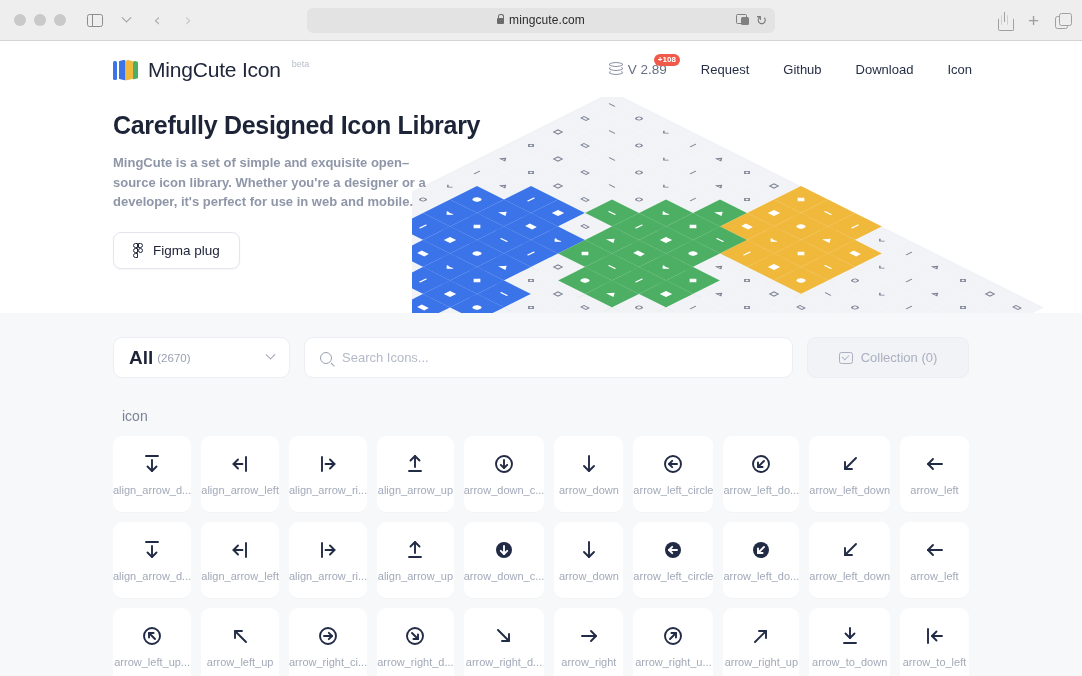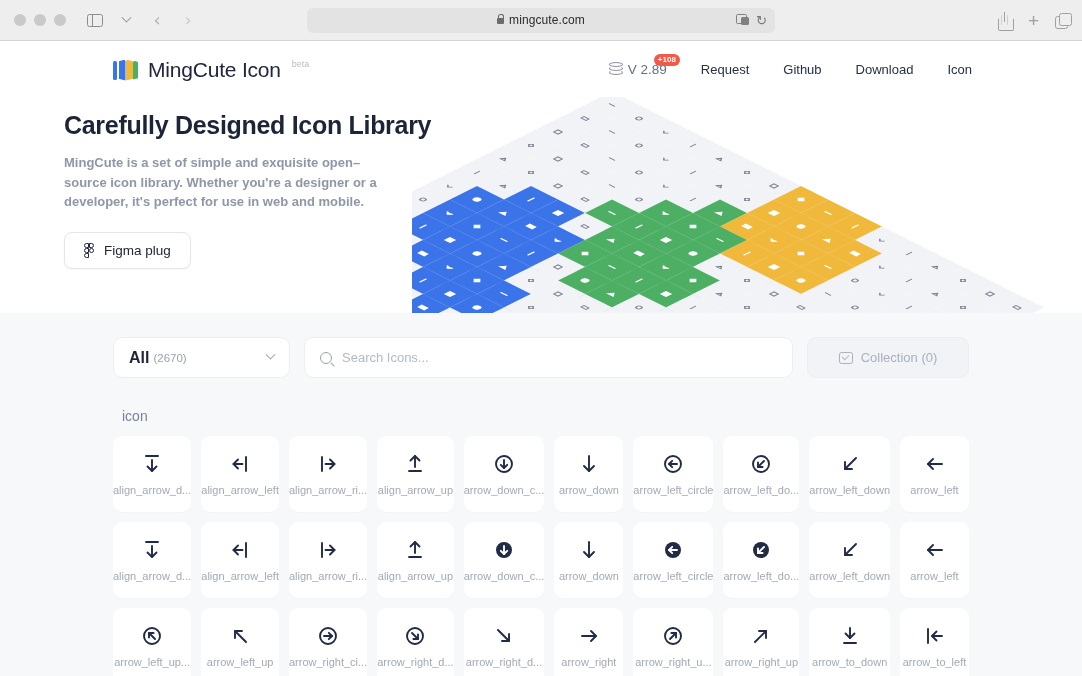--- a/index.html
+++ b/index.html
@@ -180,21 +180,21 @@
     background: #f15a4a; color: #fff;
     font-size: 8px; font-weight: bold;
     padding: 1px 4px; border-radius: 8px; line-height: 10px;
   }
   .nav a { font-size: 13px; color: #2c3category; }
   .nav-link { font-size: 14.5px; color: #262f45; text-decoration: none; }
 
   
   .hero {
     height: 216px; position: relative; overflow: hidden;
-    background: #fff; padding: 0 64px;
+    background: #fff; padding: 0 113px;
   }
   .hero-inner { position: relative; z-index: 3; padding-top: 14px; }
   .hero h1 {
     font-size: 25px; color: #1d2438; font-weight: 600;
     letter-spacing: -0.3px; margin-bottom: 13px;
   }
   .hero p {
     font-size: 13px; color: #8e96a8; line-height: 19.5px;
     max-width: 320px;
     font-weight: bold;
@@ -232,21 +232,21 @@
     padding: 0 113px;
     position: relative;
   }
   .controls { display: flex; gap: 14px; padding-top: 24px; }
   .select-box {
     width: 177px; height: 41px; background: #fff;
     border: 1px solid #eceef3; border-radius: 9px;
     display: flex; align-items: center; padding: 0 15px;
     font-size: 13px; cursor: pointer;
   }
-  .sel-label { color: #1d2438; font-weight: bold; font-size: 16px; }
+  .sel-label { color: #1d2438; font-weight: bold; font-size: 19px; }
   .sel-count { color: #9aa1b2; font-size: 11.5px; margin-left: 4px; }
   .chev-dn {
     margin-left: auto; width: 7px; height: 7px;
     border-right: 1.3px solid #9aa1b2; border-bottom: 1.3px solid #9aa1b2;
     transform: rotate(45deg) translate(-2px,-2px);
   }
   .search-box {
     flex: 1; height: 41px; background: #fff;
     border: 1px solid #eceef3; border-radius: 9px;
     display: flex; align-items: center; padding: 0 15px; gap: 10px;

